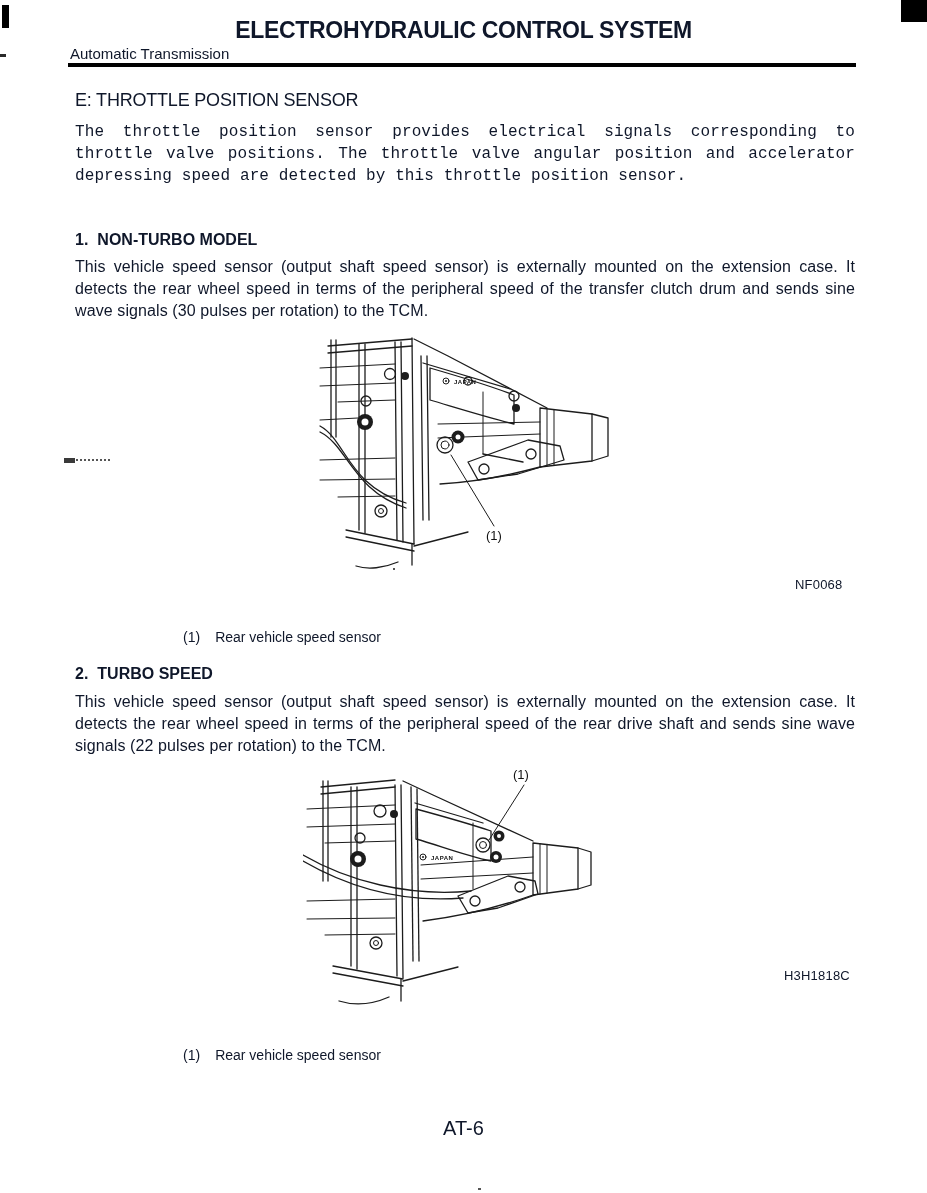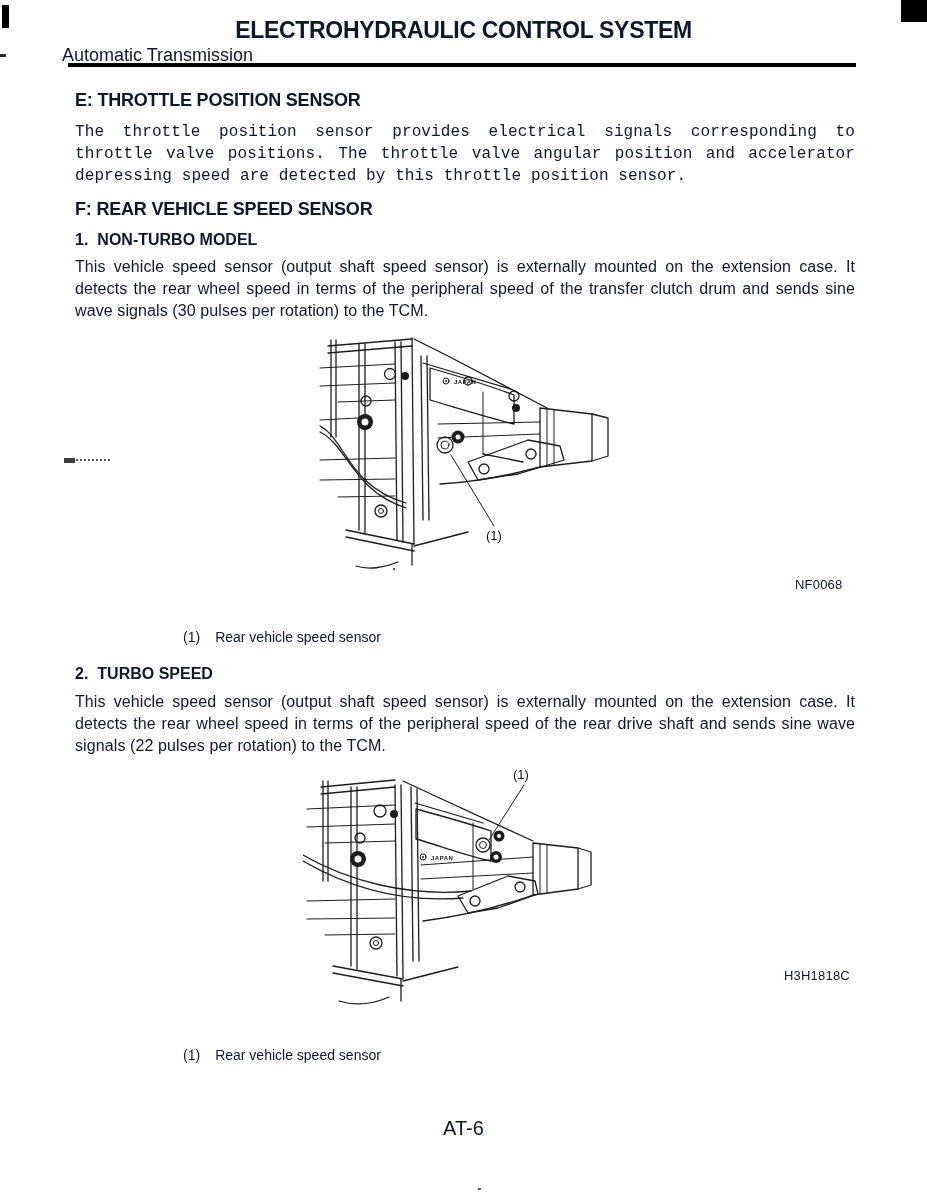--- a/index.html
+++ b/index.html
@@ -20,25 +20,25 @@
   .smudge { position:absolute; border-top:2px dotted #555; width:34px; }
   .smudge::before { content:""; position:absolute; left:-12px; top:-3px; width:11px; height:5px; background:#3a3a3a; }
   .dot { position:absolute; background:#555; }
 
   
   .doc-title {
     left:0; top:17px; width:100%;
     text-align:center;
     font-size:23px; font-weight:bold; letter-spacing:-0.3px;
   }
-  .doc-subtitle { left:62px; top:45px; font-size:18px; }
+  .doc-subtitle { left:70px; top:45px; font-size:15px; }
   .header-rule { left:68px; top:63px; width:788px; height:4px; background:#000; }
 
   
-  .h-section { font-size:18px; font-weight:bold; letter-spacing:-0.2px; }
+  .h-section { font-size:18px; font-weight:normal; letter-spacing:-0.2px; }
   .h-sub { font-size:16px; font-weight:bold; display:flex; gap:9px; }
   .body-text {
     width:780px;
     font-size:16px; line-height:22px;
     text-align:justify;
     letter-spacing:0.1px;
   }
   .sec-e-heading { left:75px; top:90px; }
   .sec-e-body    { left:75px; top:121px;font-family:Liberation Mono, monospace; }
   .sec-f-heading { left:75px; top:199px; }
@@ -82,21 +82,20 @@
   <div class="dot" style="left:393px; top:568px; width:2px; height:2px;"></div>
   <div class="dot" style="left:478px; top:1188px; width:3px; height:2px;"></div>
 
   <div class="abs doc-title">ELECTROHYDRAULIC CONTROL SYSTEM</div>
   <div class="abs doc-subtitle">Automatic Transmission</div>
   <div class="abs header-rule"></div>
 
   <div class="abs h-section sec-e-heading">E: THROTTLE POSITION SENSOR</div>
   <div class="abs body-text sec-e-body">The throttle position sensor provides electrical signals corresponding to throttle valve positions. The throttle valve angular position and accelerator depressing speed are detected by this throttle position sensor.</div>
 
-  <div class="abs h-section sec-f-heading">F: REAR VEHICLE SPEED SENSOR</div>
 
   <div class="abs h-sub sub1-heading">
     <span>1.</span>
     <span>NON-TURBO MODEL</span>
   </div>
   <div class="abs body-text sub1-body">This vehicle speed sensor (output shaft speed sensor) is externally mounted on the extension case. It detects the rear wheel speed in terms of the peripheral speed of the transfer clutch drum and sends sine wave signals (30 pulses per rotation) to the TCM.</div>
 
   <svg class="figure-svg" style="left:318px; top:334px;" width="335" height="240" viewBox="0 0 335 240">
     <g>
       <path class="ln" d="M13,6 L13,103"></path>

